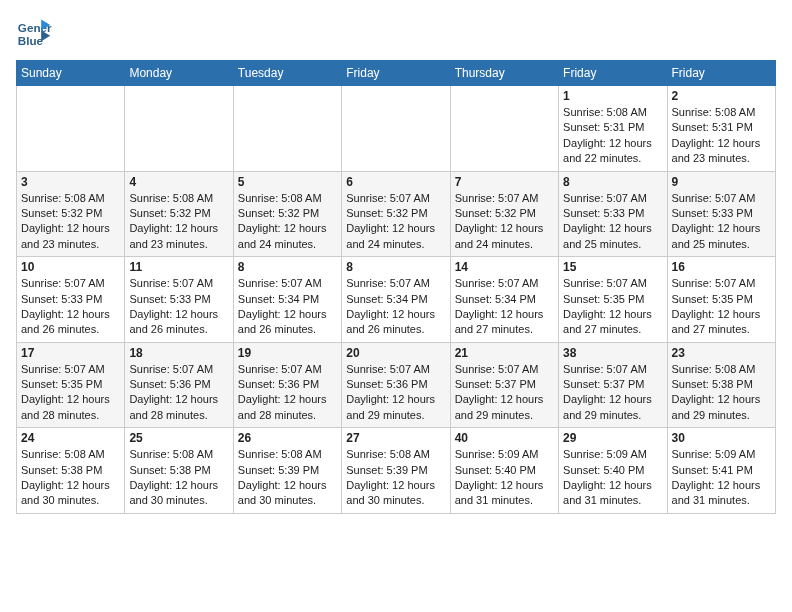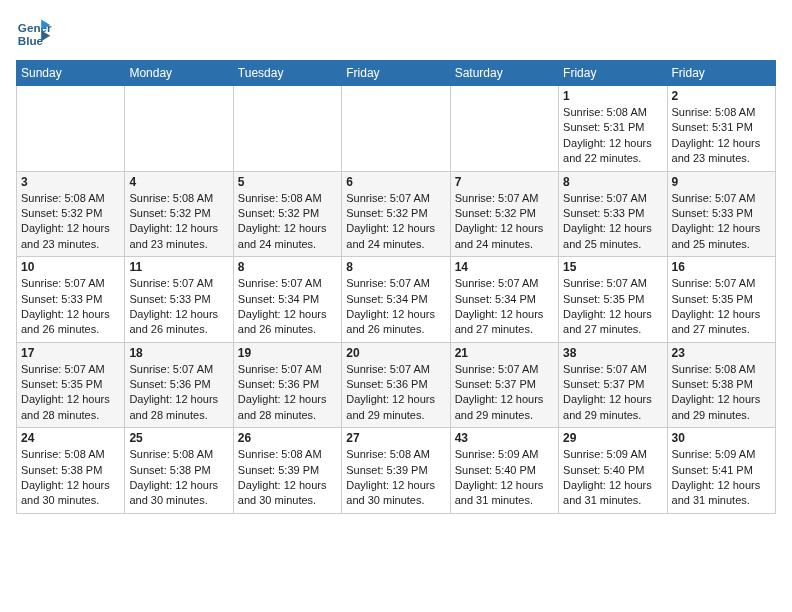--- a/index.html
+++ b/index.html
@@ -114,21 +114,21 @@
     </div>
   </div>
 
   <table class="calendar">
     <thead>
       <tr>
       <th>Sunday</th>
           <th>Monday</th>
           <th>Tuesday</th>
           <th>Friday</th>
-          <th>Saturday</th>
+          <th>Thursday</th>
           <th>Friday</th>
           <th>Friday</th>
         </tr>
     </thead>
     <tbody id="calendar-body">
     <tr class="row-odd">
           <td class="empty"></td>
           <td class="empty"></td>
           <td class="empty"></td>
           <td class="empty"></td>
@@ -243,21 +243,21 @@
           </td>
           <td>
             <span class="day-num">26</span>
             <div class="day-info">Sunrise: 5:08 AM<br>Sunset: 5:39 PM<br>Daylight: 12 hours<br>and 30 minutes.</div>
           </td>
           <td>
             <span class="day-num">27</span>
             <div class="day-info">Sunrise: 5:08 AM<br>Sunset: 5:39 PM<br>Daylight: 12 hours<br>and 30 minutes.</div>
           </td>
           <td>
-            <span class="day-num">43</span>
+            <span class="day-num">40</span>
             <div class="day-info">Sunrise: 5:09 AM<br>Sunset: 5:40 PM<br>Daylight: 12 hours<br>and 31 minutes.</div>
           </td>
           <td>
             <span class="day-num">29</span>
             <div class="day-info">Sunrise: 5:09 AM<br>Sunset: 5:40 PM<br>Daylight: 12 hours<br>and 31 minutes.</div>
           </td>
           <td>
             <span class="day-num">30</span>
             <div class="day-info">Sunrise: 5:09 AM<br>Sunset: 5:41 PM<br>Daylight: 12 hours<br>and 31 minutes.</div>
           </td>

